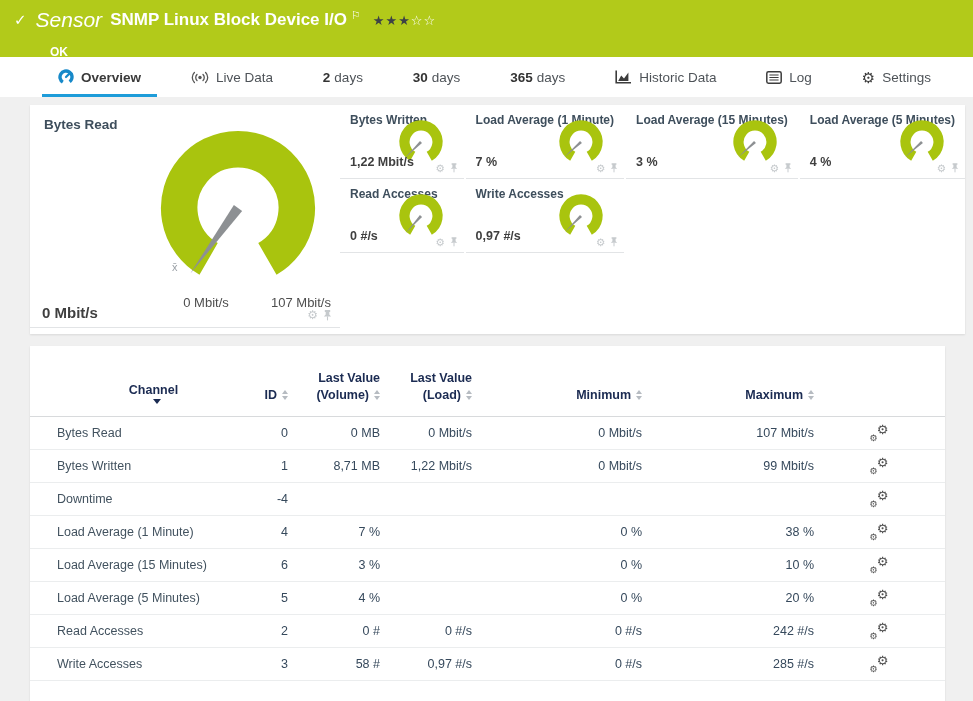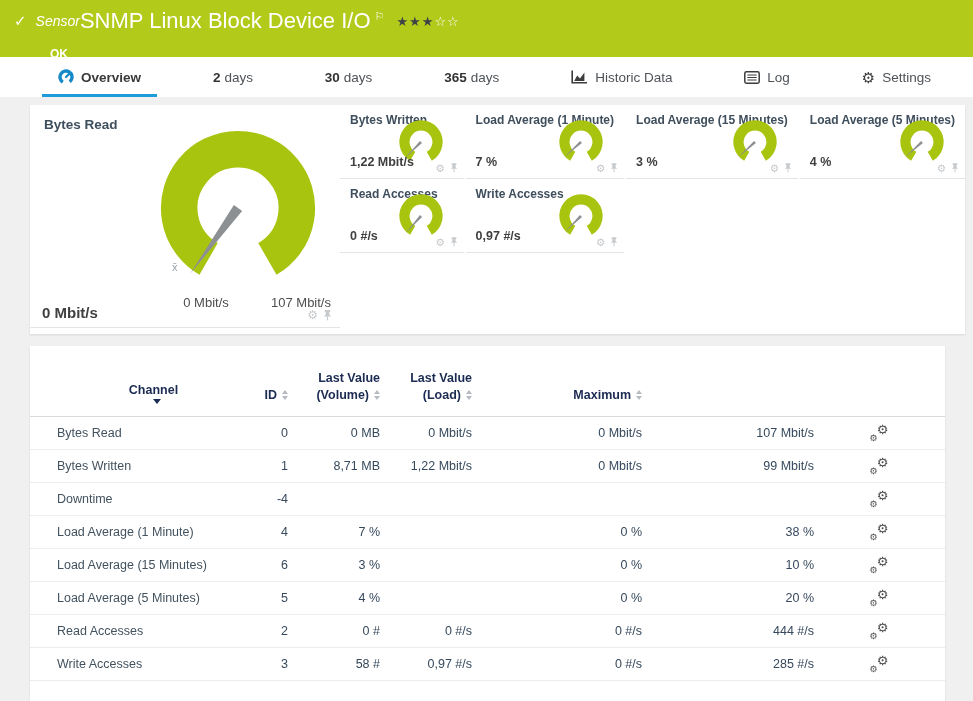--- a/index.html
+++ b/index.html
@@ -5,22 +5,22 @@
   * { box-sizing: border-box; margin: 0; padding: 0; }
   html,body { width:973px; height:701px; }
   body {
     font-family: "Liberation Sans", "DejaVu Sans", sans-serif;
     background:#f0f0f0; color:#36495c; overflow:hidden; position:relative;
   }
   
   .topbar { height:57px; background:#b2ca1a; color:#fff; padding:8px 0 0 14px; }
   .topbar-row1 { display:flex; align-items:center; }
   .check { font-size:15px; font-weight:bold; margin-right:9px; }
-  .sensor-kind { font-style:italic; font-size:14px; margin-right:0; }
-  .sensor-title { font-weight:normal; font-size:22px; }
+  .sensor-kind { font-style:italic; font-size:21px; margin-right:8px; }
+  .sensor-title { font-weight:bold; font-size:17px; }
   .flag { font-size:11px; margin-left:4px; position:relative; top:-5px; }
   .stars { margin-left:12px; font-size:13px; letter-spacing:1px; }
   .stars .f { color:#3d4246; }
   .stars .e { color:#ffffff; }
   .status-line { margin-left:36px; margin-top:13px; font-size:12px; font-weight:bold; }
   
   .tabbar { height:40px; background:#fff; display:flex; align-items:stretch;
             padding:0 40px 0 56px; justify-content:space-between; font-size:13.5px; color:#4e5358; }
   .tab { display:flex; align-items:center; gap:7px; position:relative; cursor:pointer; padding:16px 2px;justify-content:flex-end; }
   .tab b { color:#333; margin-right:4px; }
@@ -96,20 +96,27 @@
 
 <div class="tabbar">
   <div class="tab active">
     <svg width="16" height="16" viewBox="0 0 16 16">
       <circle cx="8" cy="8" r="6" fill="none" stroke="#1789c9" stroke-width="3.4" stroke-dasharray="29.7 8" transform="rotate(122 8 8)"></circle>
       <path d="M8 8 L12.4 3.6" stroke="#1789c9" stroke-width="2.2" stroke-linecap="round"></path>
     </svg>
     <span>Overview</span>
   </div>
   <div class="tab">
+    <svg width="18" height="13" viewBox="0 0 18 13">
+      <circle cx="9" cy="6.5" r="1.7" fill="#555"></circle>
+      <path d="M6 3.5 A4.2 4.2 0 0 0 6 9.5 M3.4 1.5 A7 7 0 0 0 3.4 11.5 M12 3.5 A4.2 4.2 0 0 1 12 9.5 M14.6 1.5 A7 7 0 0 1 14.6 11.5" fill="none" stroke="#555" stroke-width="1.3" stroke-linecap="round"></path>
+    </svg>
+    <span>Live Data</span>
+  </div>
+  <div class="tab">
     <span><b>2</b><span>days</span></span>
   </div>
   <div class="tab">
     <span><b>30</b><span>days</span></span>
   </div>
   <div class="tab">
     <span><b>365</b><span>days</span></span>
   </div>
   <div class="tab">
     <svg width="17" height="14" viewBox="0 0 17 14">
@@ -280,20 +287,30 @@
             <span>(Load)</span>
             <span class="sort">
               <i class="up"></i>
               <i class="dn"></i>
             </span>
           </div>
       </div>
       <div class="th">
         <div class="l1"></div>
         <div class="l2row">
+            <span>Minimum</span>
+            <span class="sort">
+              <i class="up"></i>
+              <i class="dn"></i>
+            </span>
+          </div>
+      </div>
+      <div class="th">
+        <div class="l1"></div>
+        <div class="l2row">
             <span>Maximum</span>
             <span class="sort">
               <i class="up"></i>
               <i class="dn"></i>
             </span>
           </div>
       </div>
       <div></div>
     </div>
     <div id="tbody">
@@ -380,21 +397,21 @@
               <span class="g2">⚙</span>
             </span>
           </div>
         </div>
         <div class="tgrid tr">
           <div class="td td-channel">Read Accesses</div>
           <div class="td">2</div>
           <div class="td">0 #</div>
           <div class="td">0 #/s</div>
           <div class="td">0 #/s</div>
-          <div class="td">444 #/s</div>
+          <div class="td">242 #/s</div>
           <div class="td-icon">
             <span class="editgears">
       <span class="g1">⚙</span>
               <span class="g2">⚙</span>
             </span>
           </div>
         </div>
         <div class="tgrid tr">
           <div class="td td-channel">Write Accesses</div>
           <div class="td">3</div>

